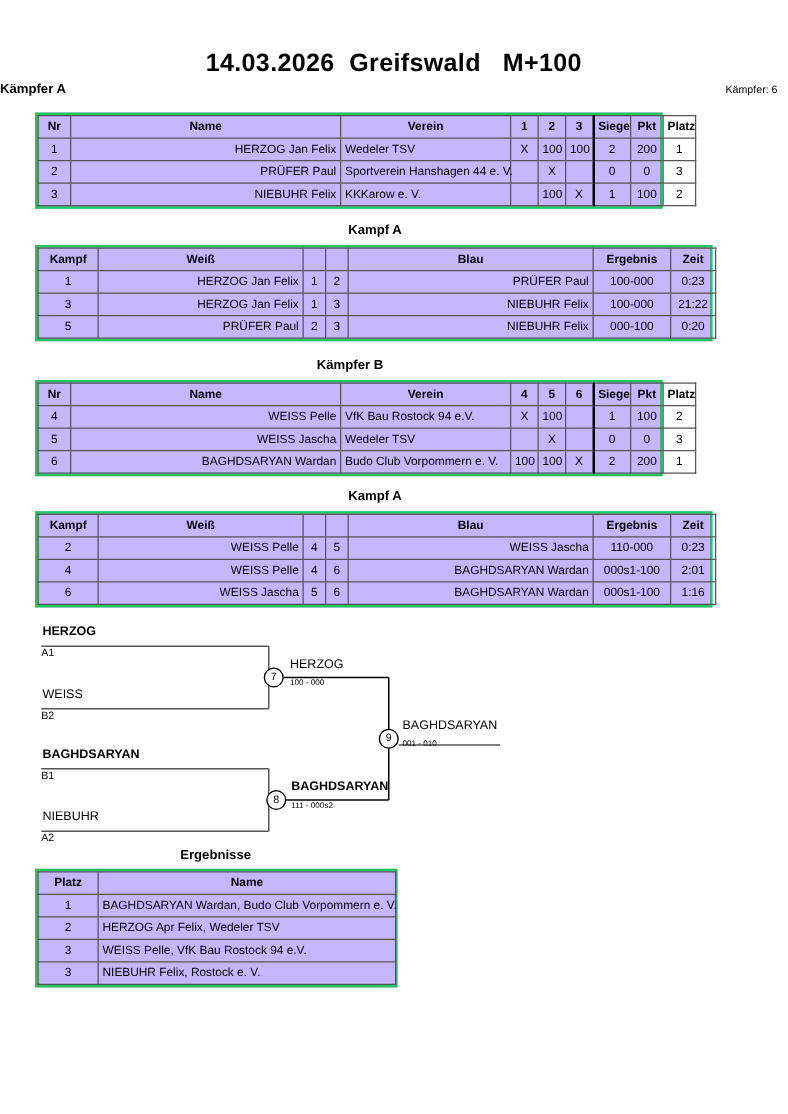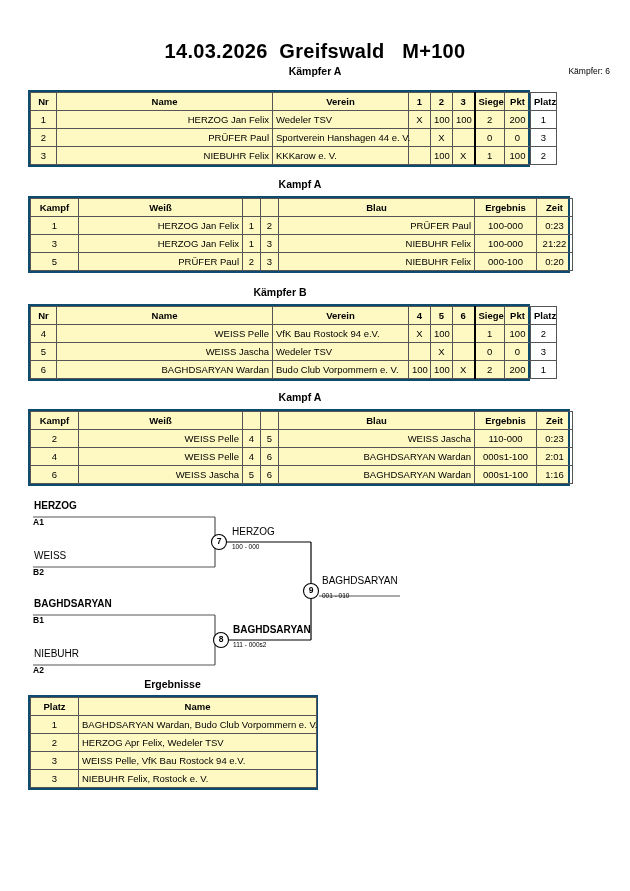--- a/index.html
+++ b/index.html
@@ -26,43 +26,43 @@
     font-size: 20px;
     font-weight: bold;
     letter-spacing: 0.3px;
     white-space: pre;
   }
   .doc-subtitle {
     position: absolute;
     left: 0;
     top: 65px;
     width: 630px;
-    text-align: center;
+    text-align: left;
     font-size: 10.5px;
     font-weight: bold;
   }
   .fighter-count {
     position: absolute;
-    right: 20px;
+    right: 8px;
     top: 66px;
     font-size: 8.5px;
     font-weight: normal;
   }
 
   
   .section-caption {
     position: absolute;
     font-size: 10.5px;
     font-weight: bold;
     text-align: center;
   }
   .tbl-wrap {
     position: absolute;
-    border: 2px solid #0c4a6e;
-    background: #fef9c3;
+    border: 2px solid #22c55e;
+    background: #c4b5fd;
     box-sizing: border-box;
   }
   .tbl-wrap table {
     position: static;
     border-collapse: collapse;
     table-layout: fixed;
     width: 100%;
     font-size: 9.5px;
   }
   .tbl-wrap td, .tbl-wrap th {
@@ -105,21 +105,21 @@
     font-weight: bold;
   }
   .bk-name-reg {
     font-family: "Liberation Sans", sans-serif;
     font-size: 10px;
     font-weight: normal;
   }
   .bk-seed {
     font-family: "Liberation Sans", sans-serif;
     font-size: 8.5px;
-    font-weight: bold;
+    font-weight: normal;
   }
   .bk-score {
     font-family: "Liberation Sans", sans-serif;
     font-size: 6.5px;
     font-weight: normal;
   }
 </style>
 </head>
 <body>
 

